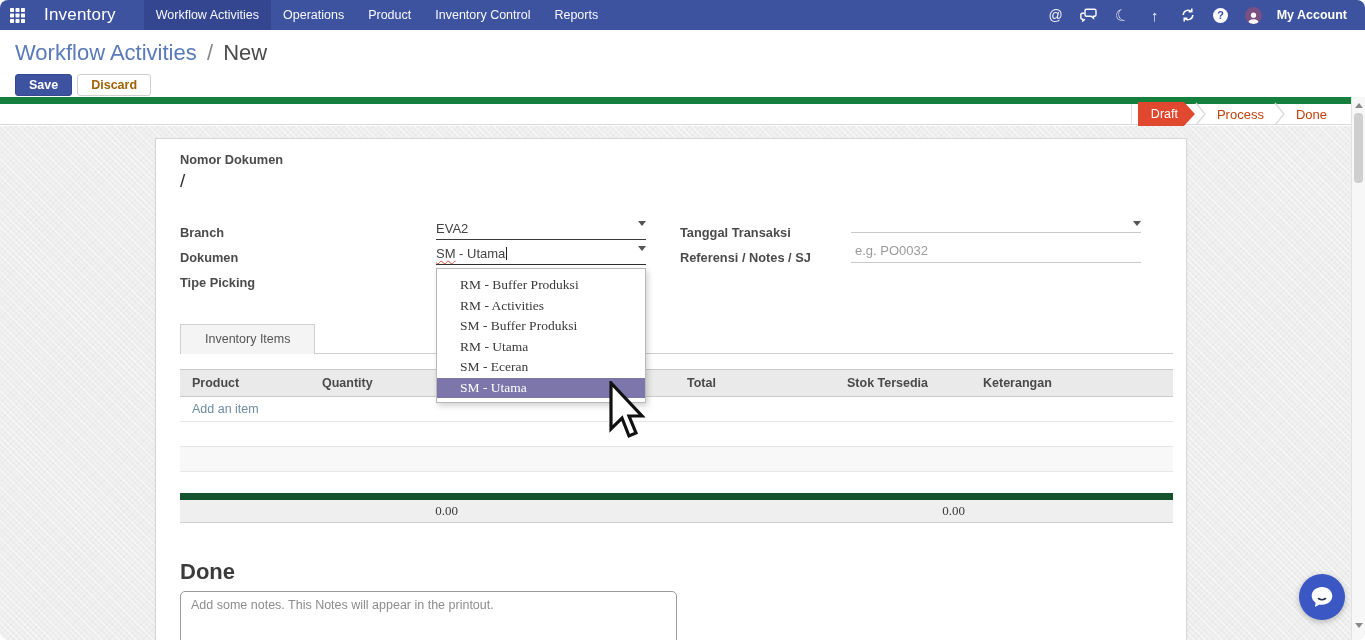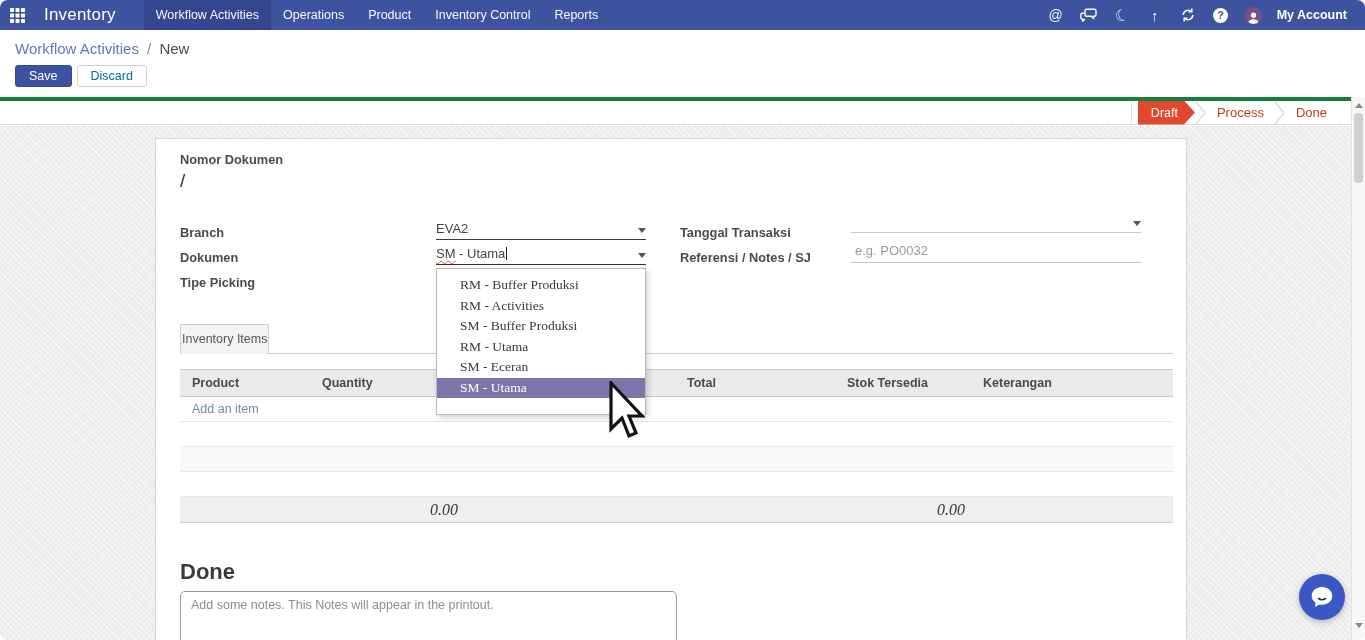--- a/index.html
+++ b/index.html
@@ -19,87 +19,87 @@
   .nav-right { margin-left:auto; display:flex; align-items:center; gap:15px; padding-right:18px; }
   .nav-ico { display:inline-flex; align-items:center; justify-content:center; width:18px; height:18px;
              color:rgba(255,255,255,.92); font-size:14px; cursor:pointer; }
   .help-circle { width:15px; height:15px; border-radius:50%; background:#fff; color:var(--navbar,#3e53a0);
                  font-size:11px; font-weight:bold; display:flex; align-items:center; justify-content:center; }
   .avatar { width:17px; height:17px; border-radius:50%; background:#7a4f83; overflow:hidden; display:flex; align-items:flex-end; justify-content:center; }
   .my-account { font-size:12.5px; font-weight:bold; cursor:pointer; }
 
   
   .controlpanel { position:absolute; top:30px; left:0; right:0; height:67px; background:#fff; padding:10px 0 0 15px; }
-  .breadcrumb { font-size:15px; }
+  .breadcrumb { font-size:22px; }
   .breadcrumb .parent { color:var(--link,#5a7ab9); cursor:pointer; }
   .breadcrumb .sep { color:#888; padding:0 4px; }
   .breadcrumb .current { color:#4c4c4c; }
   .cp-buttons { margin-top:8px; display:flex; gap:5px; }
-  .btn { font-size:12.5px; padding:3px 13px; border-radius:3px; cursor:pointer; border:1px solid transparent; }
+  .btn { font-size:12.5px; padding:3px 13px; border-radius:3px; cursor:pointer; border:1px solid transparent;font-weight:bold; }
   .btn-primary { background:var(--accent,#3e53a0); border-color:#36488f; color:#fff; }
-  .btn-default { background:#fff; border-color:#cfcfcf; color:#0369a1; }
+  .btn-default { background:#fff; border-color:#cfcfcf; color:#a16207; }
 
   
   .statusbar { position:absolute; top:97px; left:0; right:14px; height:28px; background:#fff;
-               border-top:4px solid #15803d; border-bottom:1px solid #d9d9d9;
+               border-top:7px solid #15803d; border-bottom:1px solid #d9d9d9;
                display:flex; justify-content:flex-end; align-items:flex-end; }
   .stages { display:flex; align-items:center; height:100%; border-left:1px solid #e3e3e3; padding:0 14px 0 6px; }
   .stage-draft { background:var(--draft,#e0492f); color:#fff; font-size:12.5px; height:24px;
                  display:flex; align-items:center; padding:0 17px 0 13px;
                  clip-path:polygon(0 0, calc(100% - 11px) 0, 100% 50%, calc(100% - 11px) 100%, 0 100%); }
   .stage { color:#c2410c; font-size:13px; padding:0 10px; }
   .chev { display:block; }
 
   
   .content { position:absolute; top:126px; left:0; right:0; bottom:0;
              background-color:#eeeeee;
              background-image:
                repeating-linear-gradient(45deg, rgba(255,255,255,.55) 0 1px, transparent 1px 4px),
                repeating-linear-gradient(-45deg, rgba(0,0,0,.025) 0 1px, transparent 1px 4px); }
   .sheet { position:absolute; left:155px; top:12px; width:1032px; height:600px; background:#fff;
            border:1px solid #d7d7d7; box-shadow:0 1px 3px rgba(0,0,0,.05); }
   .abs { position:absolute; }
   .flabel { font-size:12.8px; font-weight:bold; color:#4b4b4b; }
   .nomor-val { font-size:19px; color:#333; }
 
-  .fieldval { width:210px; display:flex; align-items:flex-end; justify-content:space-between;
+  .fieldval { width:210px; display:flex; align-items:flex-start; justify-content:space-between;
               font-size:13px; color:#444; padding-bottom:3px; }
   .u-dark { border-bottom:1px solid #3a3a3a; }
   .u-darker { border-bottom:1.5px solid #2e2e2e; }
   .u-light { border-bottom:1px solid #c9c9c9; }
   .fieldval.wide { width:290px; }
   .caret-down { width:0; height:0; border-left:4px solid transparent; border-right:4px solid transparent;
                 border-top:5px solid #555; margin-bottom:3px; }
   .misspell { text-decoration:underline wavy #e04b3a 1px; text-underline-offset:2px; }
   .textcursor { display:inline-block; width:1px; height:13px; background:#222; vertical-align:-2px; margin-left:1px; }
   .ref-input { width:290px; border:none; outline:none; border-bottom:1px solid #c9c9c9;
                font-family:"Liberation Sans",sans-serif; font-size:13px; color:#444; padding:0 0 4px 4px; background:transparent; }
   .ref-input::placeholder { color:#9b9b9b; }
 
   
   .dropdown { left:280px; top:129px; width:210px; background:#fff; border:1px solid #b9b9b9;
-              box-shadow:2px 3px 6px rgba(0,0,0,.18); padding:6px 0 16px; z-index:10; }
+              box-shadow:2px 3px 6px rgba(0,0,0,.18); padding:6px 0 4px; z-index:10; }
   .dd-item { font-family:"Liberation Serif", serif; font-size:13.5px; color:#3a3a3a;
              padding:2px 6px 2px 23px; height:20.5px; white-space:nowrap; cursor:pointer; }
   .dd-item.hl { background:var(--highlight,#7c76ab); color:#fff; }
 
   
   .tabbar { left:24px; top:185px; width:993px; height:30px; border-bottom:1px solid #cfcfcf; }
-  .tab { display:inline-block; height:30px; padding:7px 1px 0; background:#f4f4f4;
+  .tab { display:inline-block; height:30px; padding:7px 24px 0; background:#f4f4f4;
          border:1px solid #cfcfcf; border-bottom:none; font-size:12.5px; color:#555; cursor:pointer; }
 
   
   .itable { left:24px; top:230px; width:993px; border-collapse:collapse; table-layout:fixed; }
   .itable th { background:#eaeaea; border-top:1px solid #cacaca; border-bottom:1px solid #cacaca;
                font-size:12.5px; font-weight:bold; color:#4a4a4a; text-align:left; padding:6px 0 6px 12px; height:27px; }
   .itable td { height:25px; font-size:12.5px; border-bottom:1px solid #e7e7e7; }
   .add-item { color:var(--add-item,#6d8ba3); padding-left:12px; cursor:pointer; }
   tr.shaded td { background:#f8f8f8; }
-  tr.totals td { background:#efefef; border-top:1px solid #14532d; border-bottom:1px solid #cfcfcf; height:26px;
-                 font-family:"Liberation Serif", serif; font-size:16px; color:#3a3a3a;font-style:italic; }
+  tr.totals td { background:#efefef; border-top:7px solid #14532d; border-bottom:1px solid #cfcfcf; height:26px;
+                 font-family:"Liberation Serif", serif; font-size:13px; color:#3a3a3a; }
   td.num { text-align:right; padding-right:22px; }
   td.num2 { text-align:right; padding-right:6px; }
 
   
   .notes-title { left:24px; top:420px; font-size:22px; font-weight:bold; color:#3b3b3b; }
   .notes-area { left:24px; top:452px; width:497px; height:84px; border:1px solid #9a9a9a; border-radius:5px;
                 font-family:"Liberation Sans",sans-serif; font-size:12.5px; color:#444; padding:6px 10px; resize:none; outline:none; }
   .notes-area::placeholder { color:#8d8d8d; }
 
   

